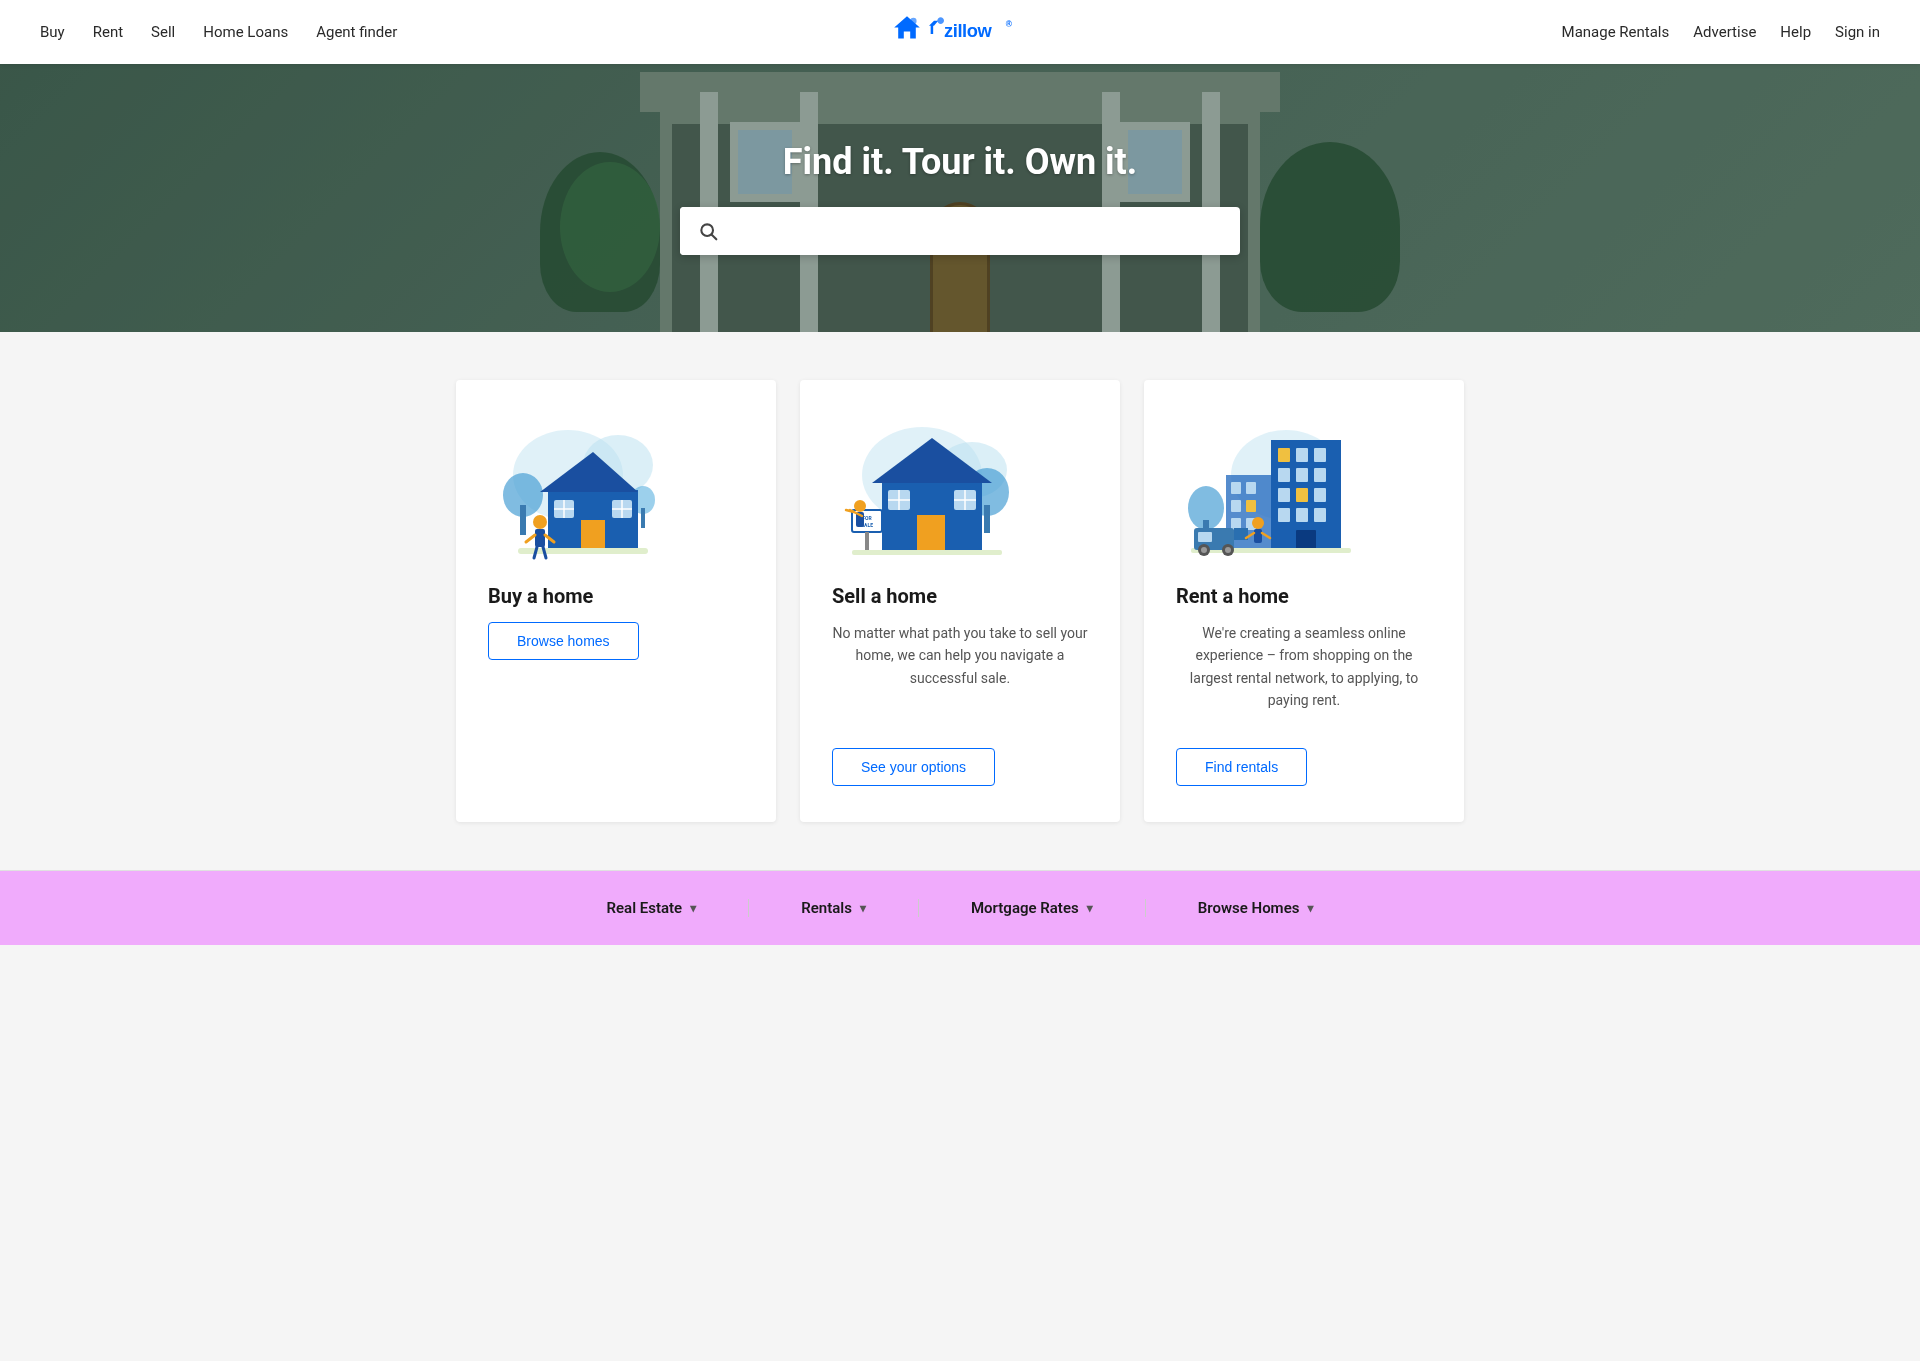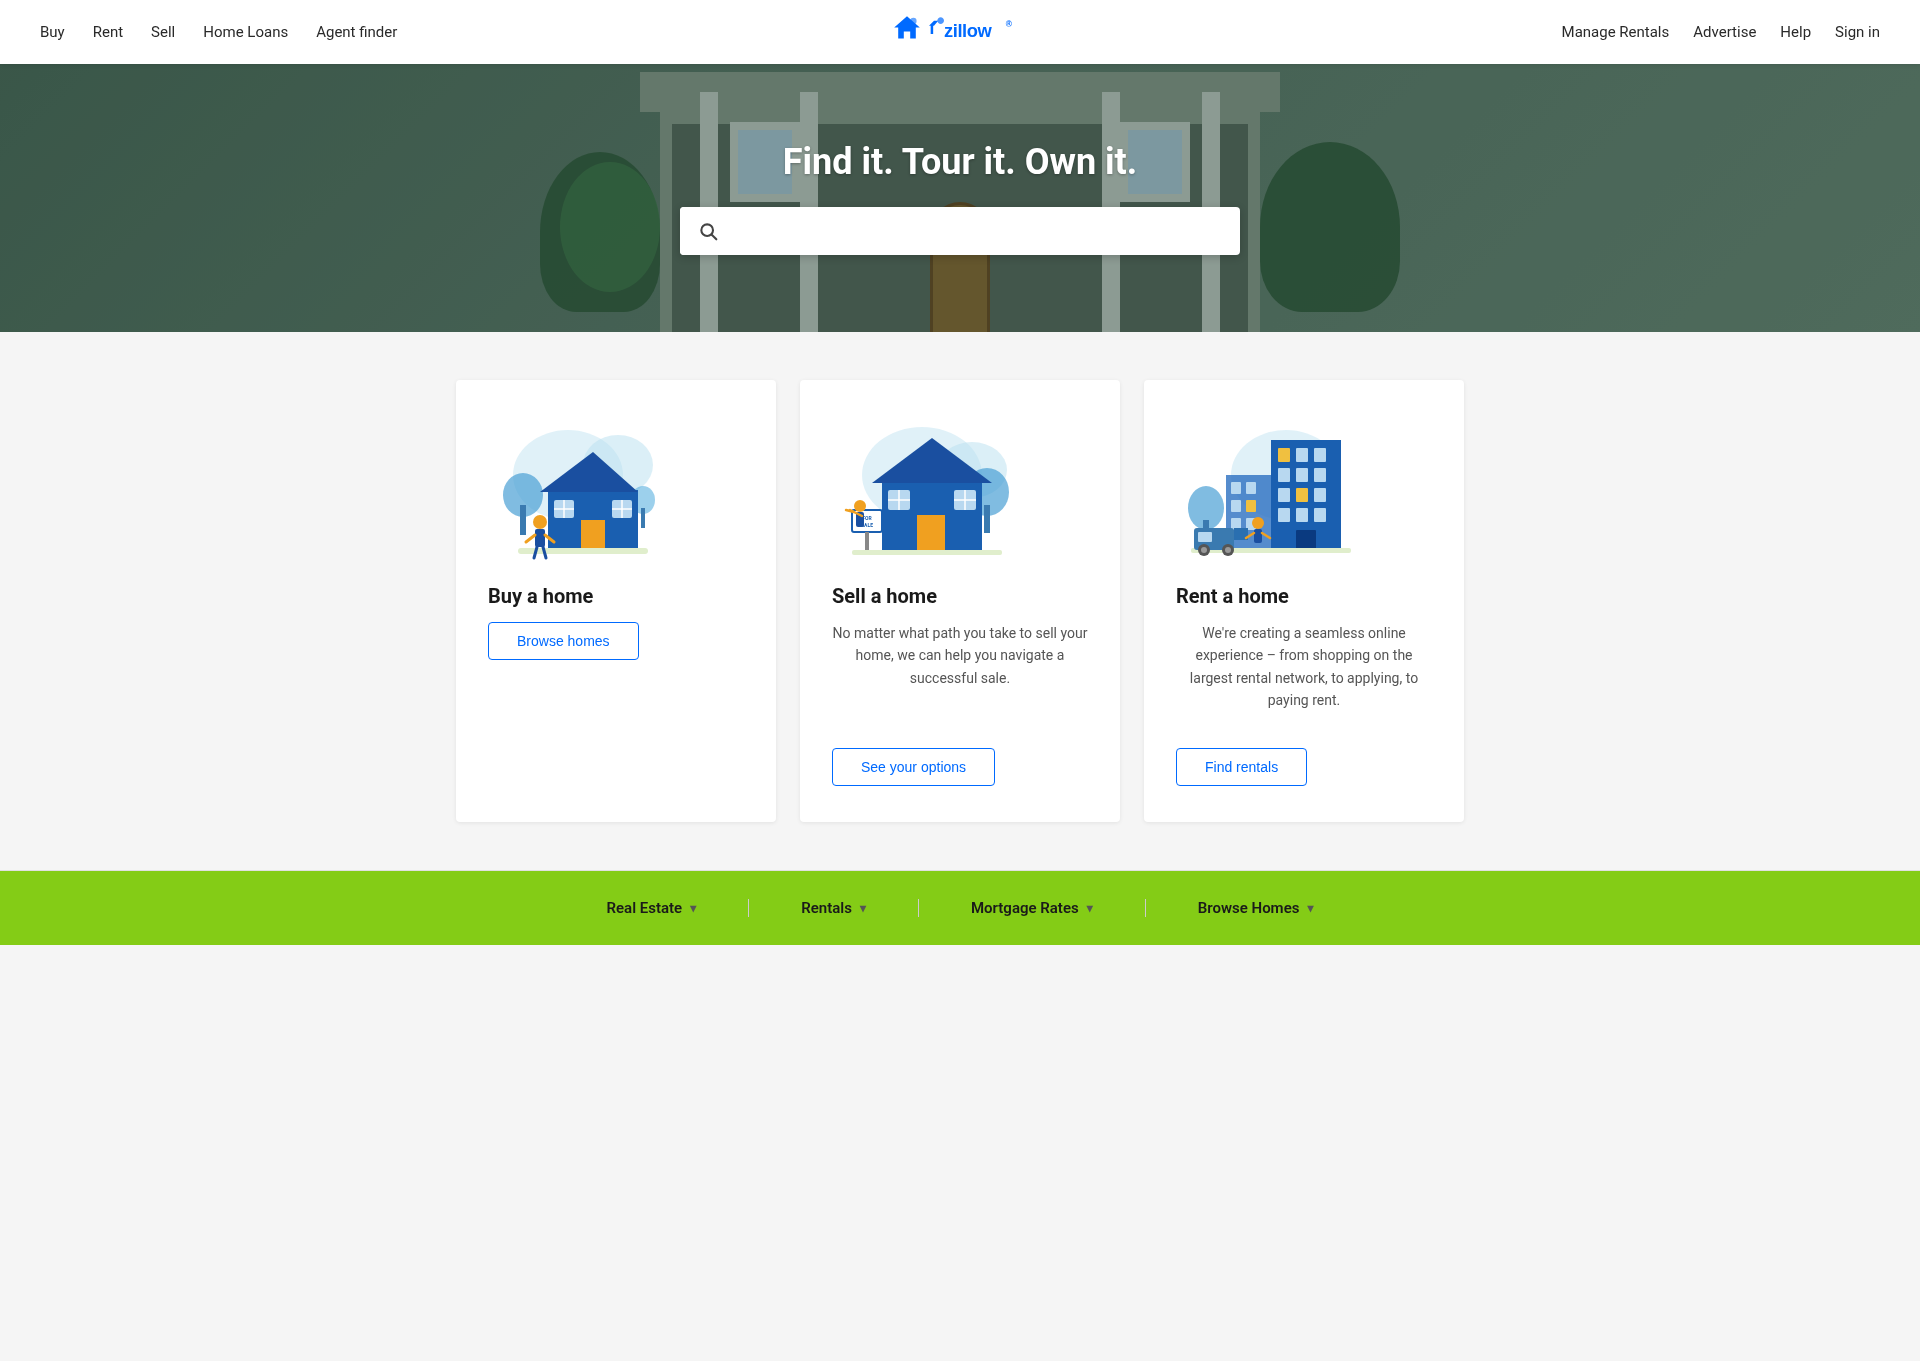--- a/index.html
+++ b/index.html
@@ -63,21 +63,21 @@
     .card-desc { font-size: 14px; color: #555; line-height: 1.6; margin-bottom: 36px; flex: 1; }
     .card-btn {
       border: 1.5px solid #006aff; color: #006aff; background: #fff;
       border-radius: 4px; padding: 10px 28px; font-size: 14px;
       cursor: pointer; font-weight: 500; transition: background 0.2s;
     }
 
     
     .footer-nav {
       display: flex; justify-content: center; align-items: center;
-      background: #84cc16; border-top: 1px solid #e0e0e0;
+      background: #f0abfc; border-top: 1px solid #e0e0e0;
       padding: 28px 0; gap: 0;
     }
     .footer-nav-item {
       display: flex; align-items: center; gap: 8px;
       padding: 0 52px; font-size: 15px; font-weight: 600; color: #1a1a1a;
       cursor: pointer; border-right: 1px solid #ccc;
     }
     .footer-nav-item:last-child { border-right: none; }
     .chevron-icon { font-size: 12px; color: #555; }
   </style>

